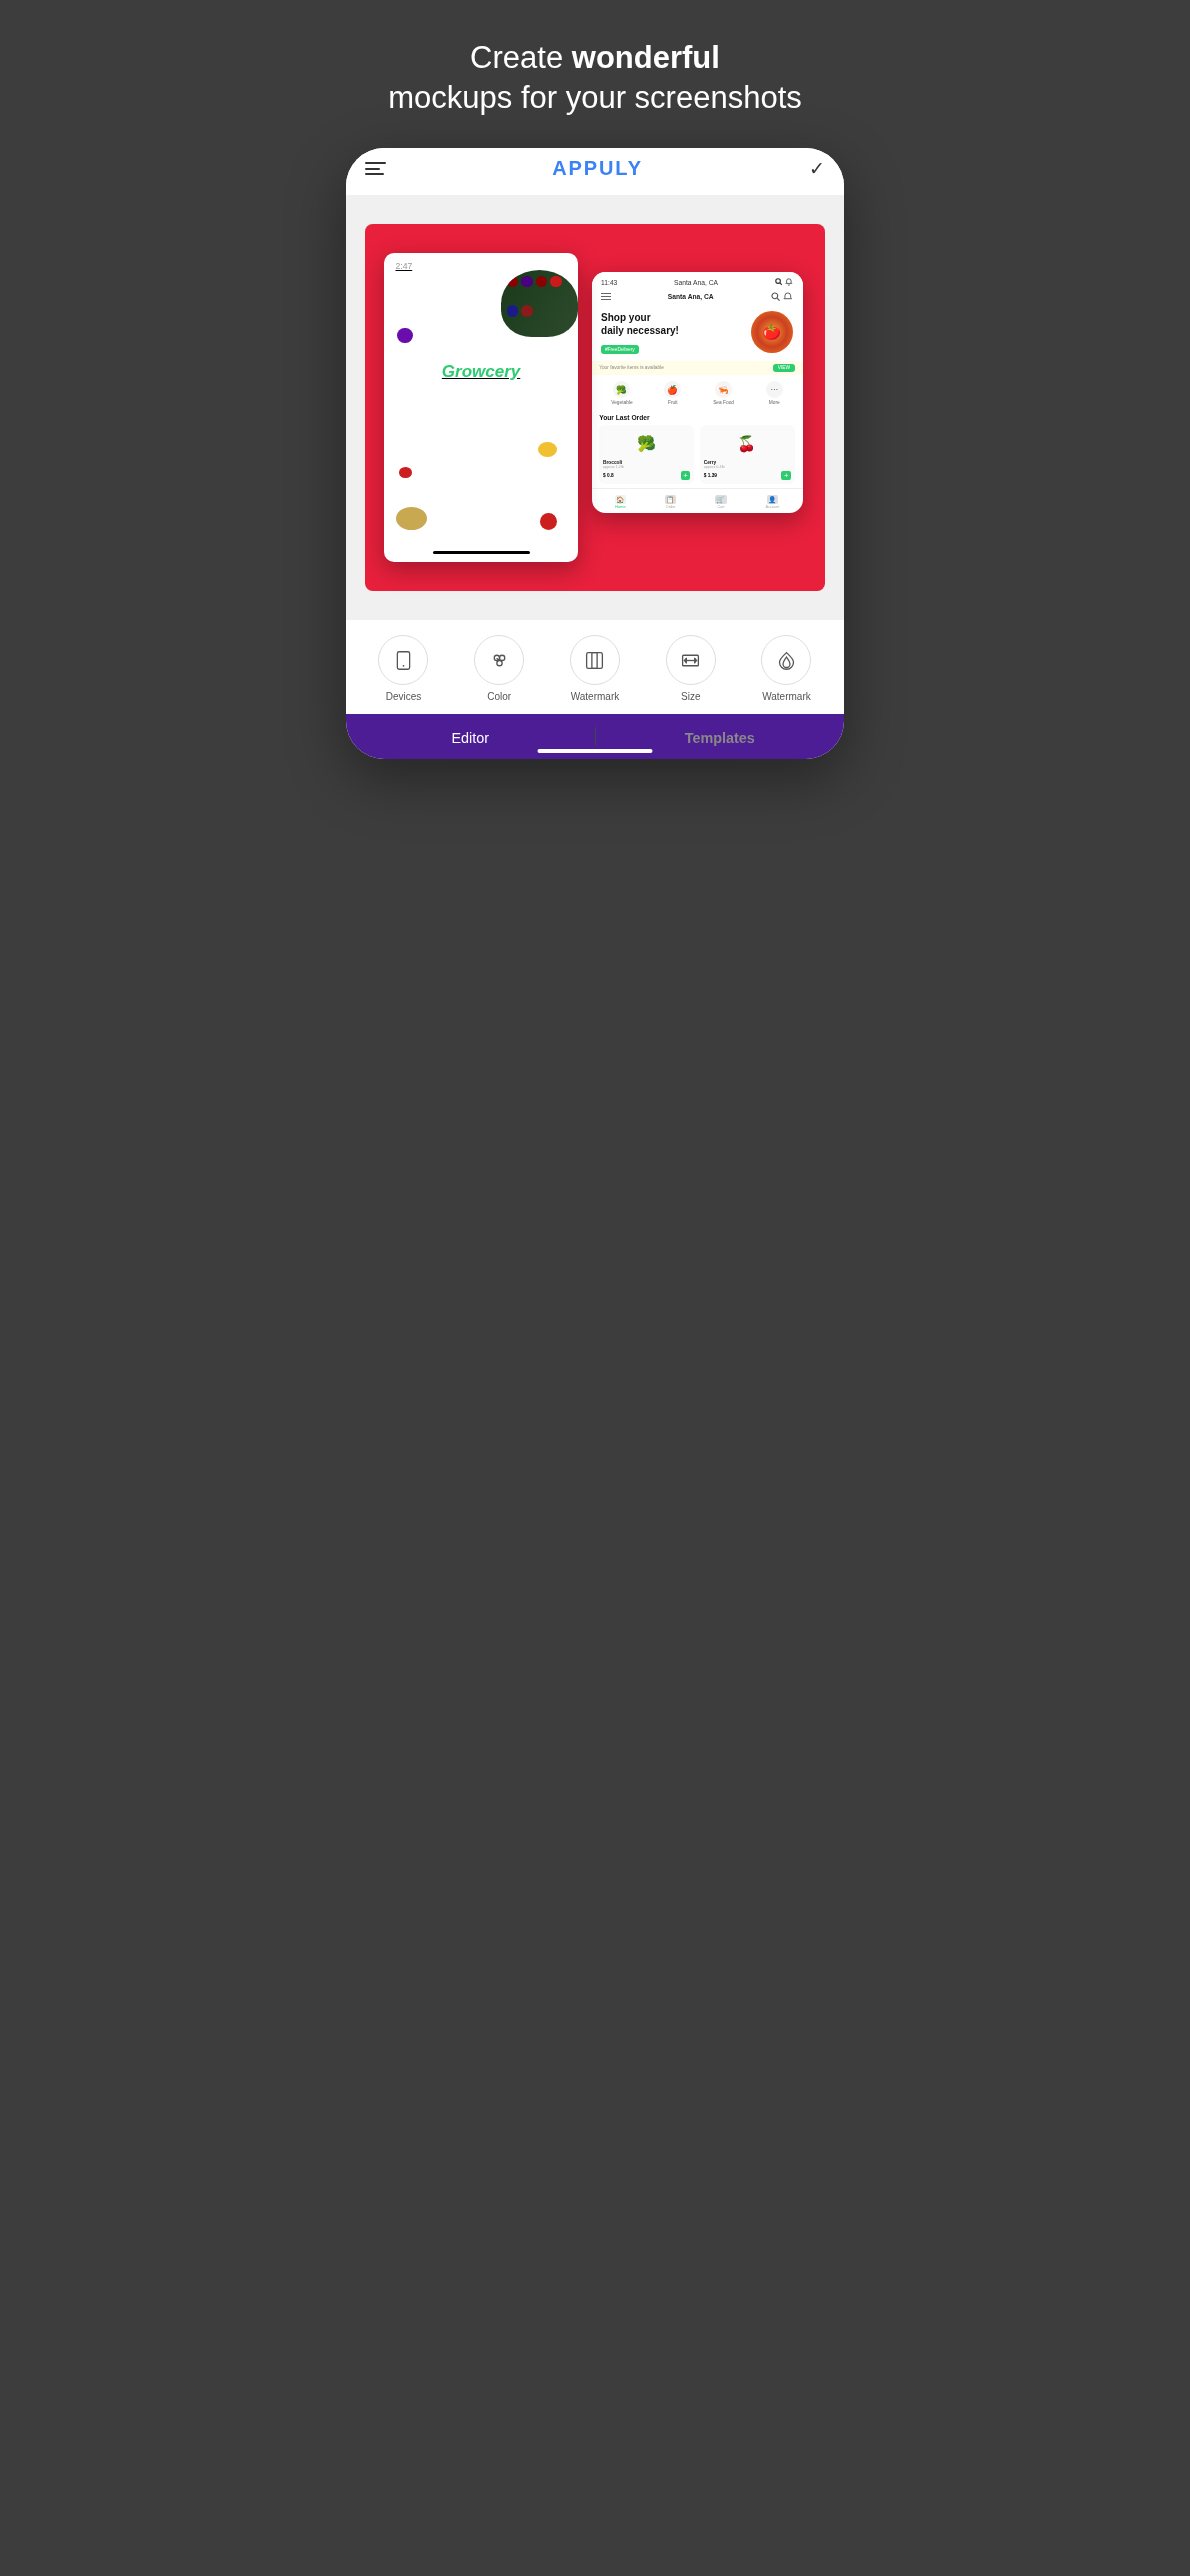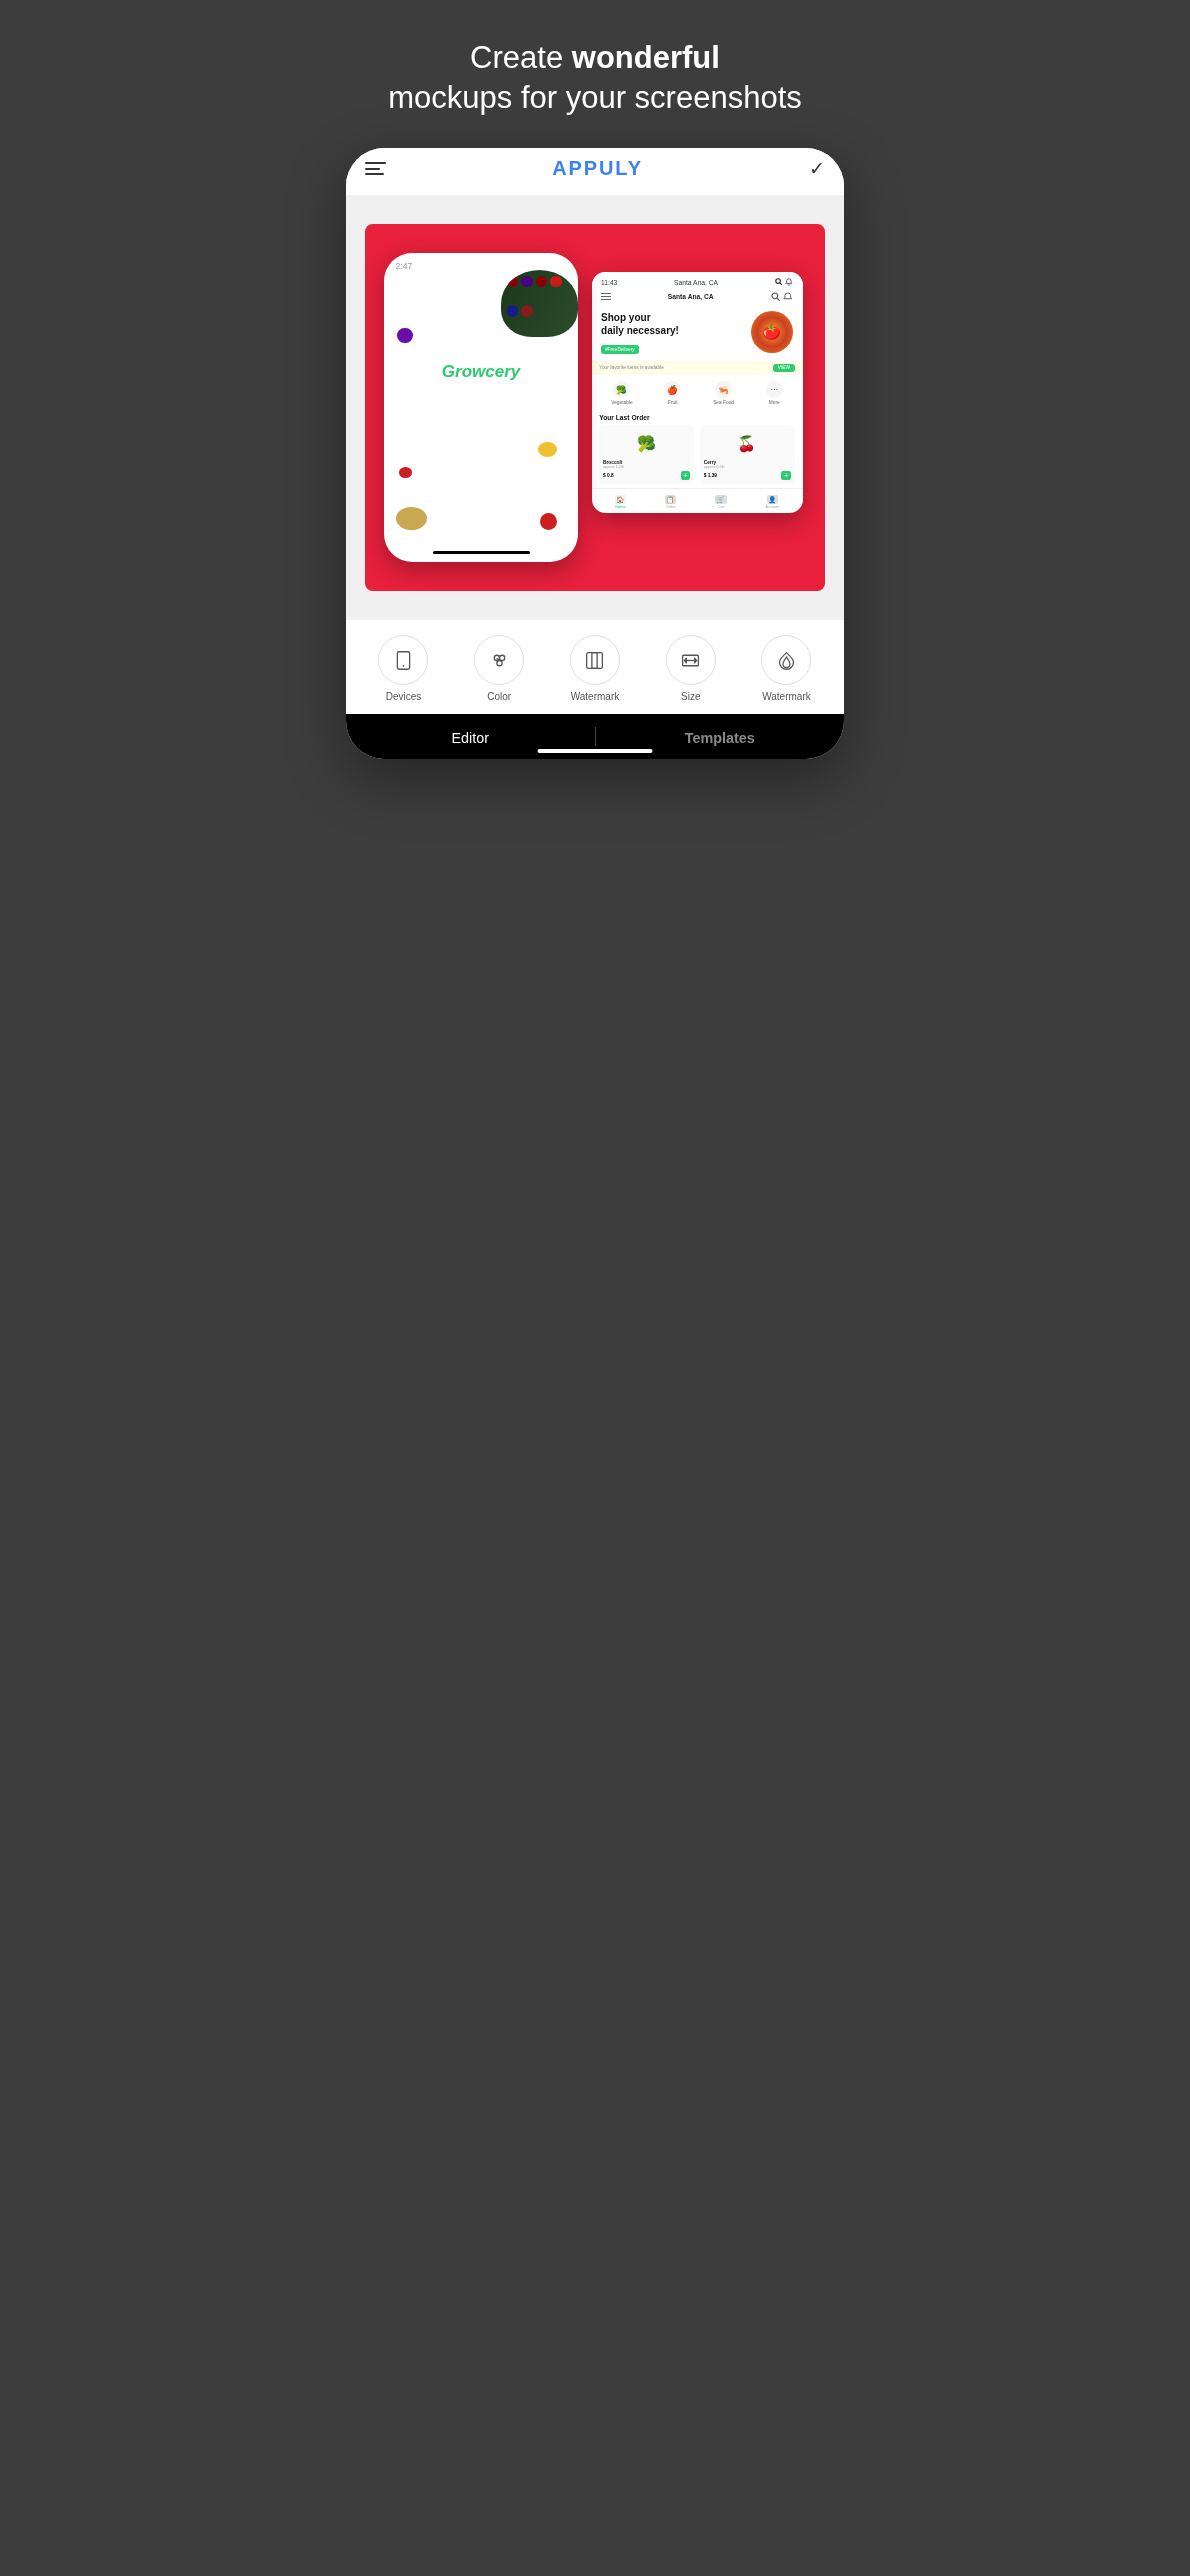--- a/index.html
+++ b/index.html
@@ -168,24 +168,25 @@
       gap: 13.4px;
       align-items: flex-start;
       width: 100%;
       position: relative;
     }
 
     
     .preview-phone-left {
       width: 46%;
       background: white;
-      border-radius: 28px;
+      border-radius: 10px;
       overflow: hidden;
       box-shadow: 0 7.7px 23px rgba(0,0,0,0.3);
       position: relative;
+      text-decoration: underline;
     }
 
     .phone-left-header {
       padding: 7.7px 11.5px 3.8px;
       font-size: 8.6px;
       color: #999;
     }
 
     .phone-left-content {
       padding: 9.6px;
@@ -456,21 +457,21 @@
       background: white;
     }
 
     .toolbar-label {
       font-size: 10px;
       color: #555;
     }
 
     
     .bottom-tab-bar {
-      background: #000000;
+      background: #4c1d95;
       display: flex;
       align-items: center;
       position: relative;
     }
 
     .tab-item {
       flex: 1;
       padding: 15.3px 0 11.5px;
       text-align: center;
       cursor: pointer;

